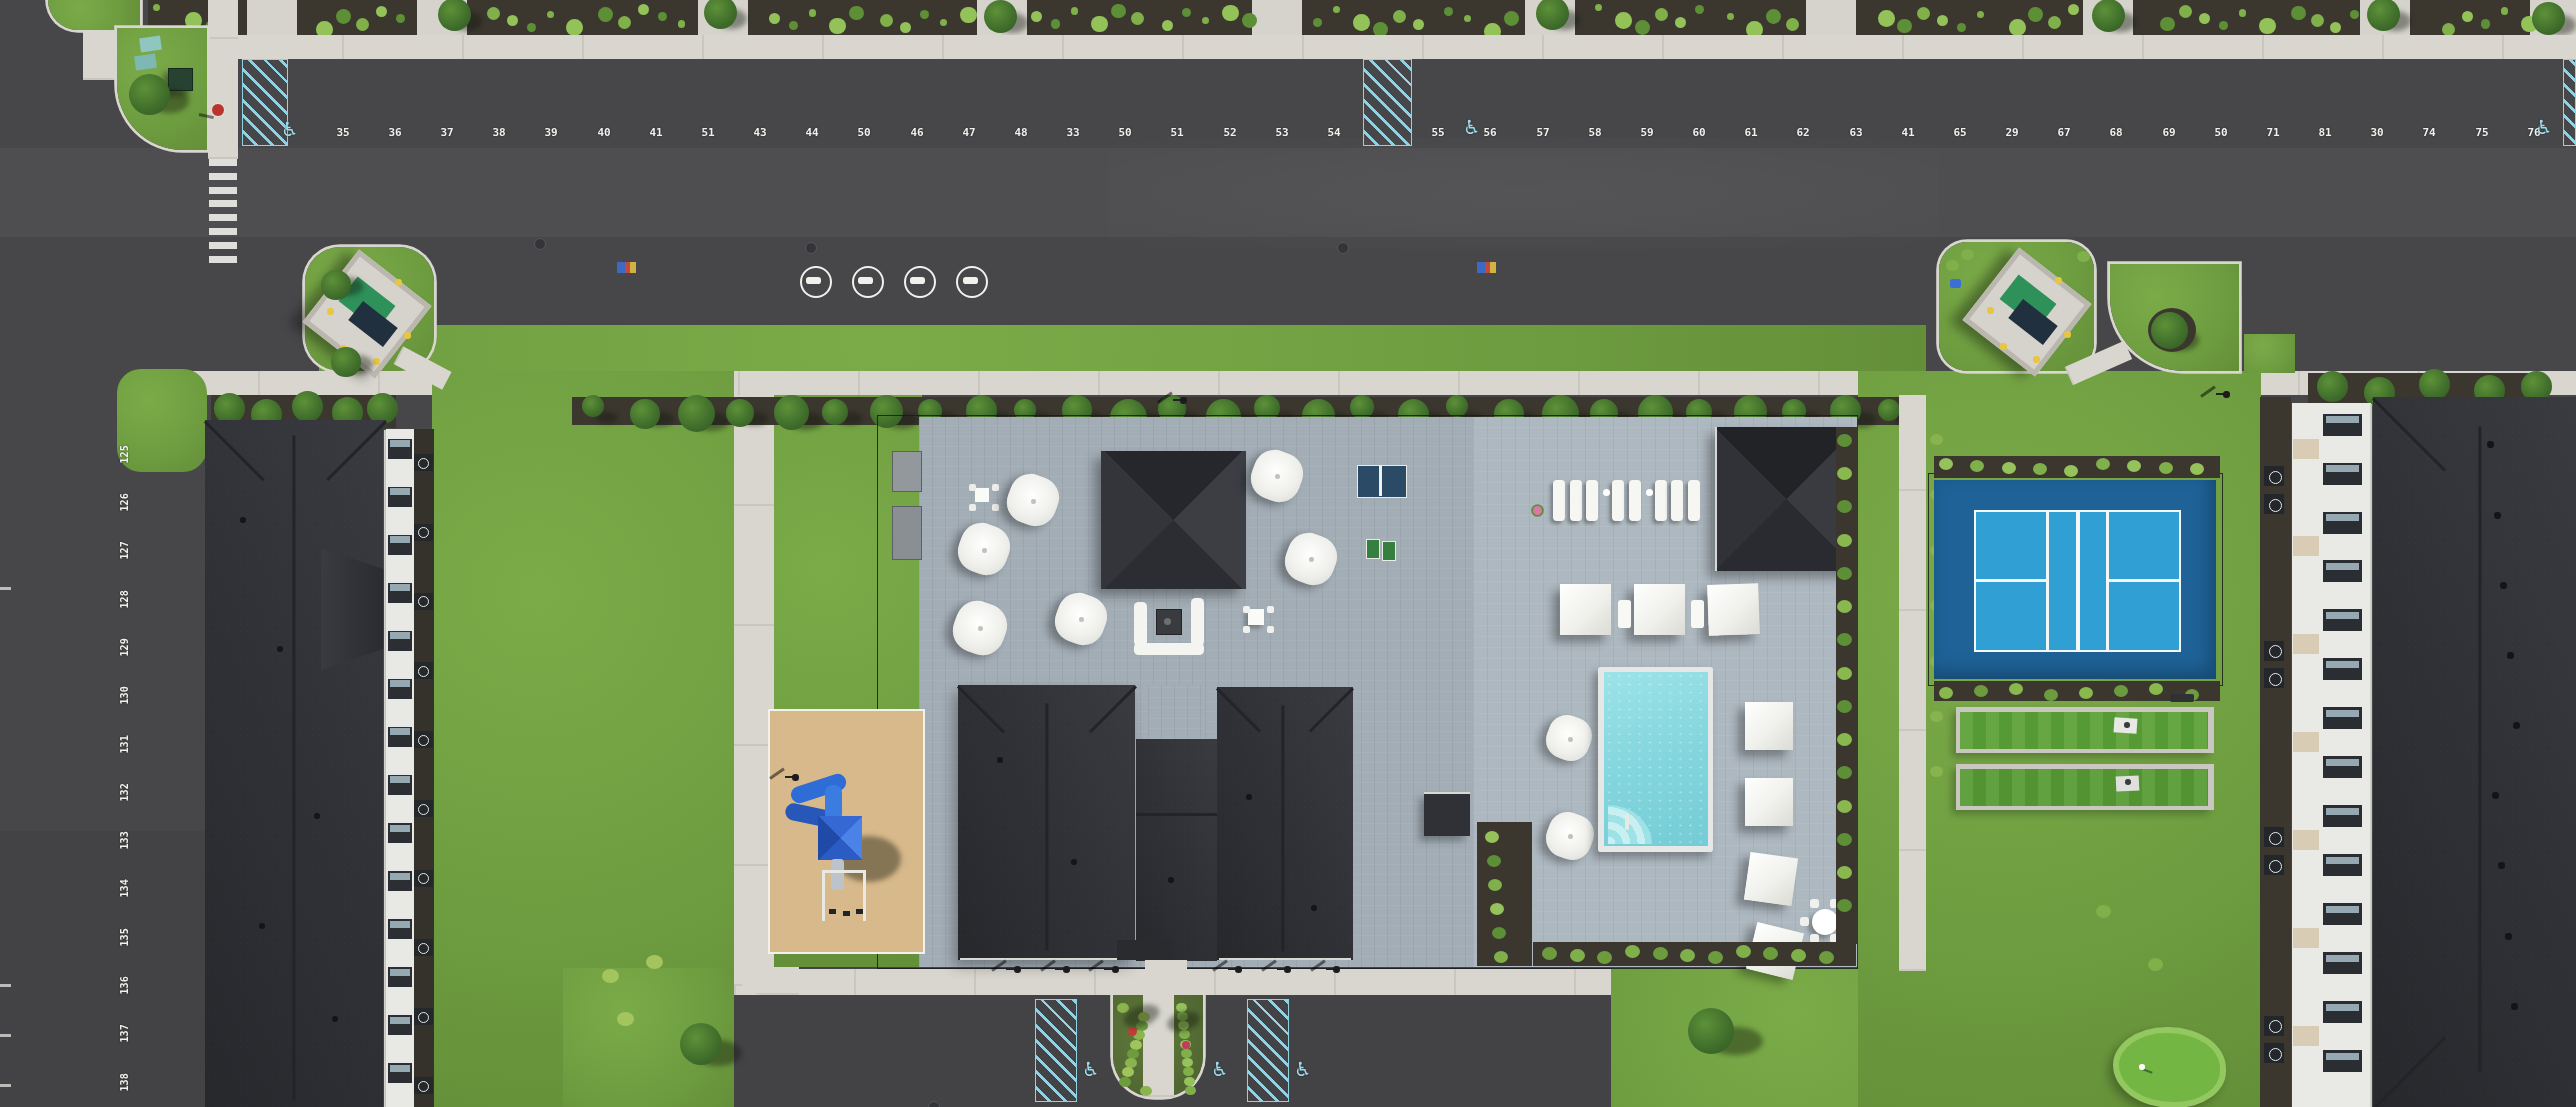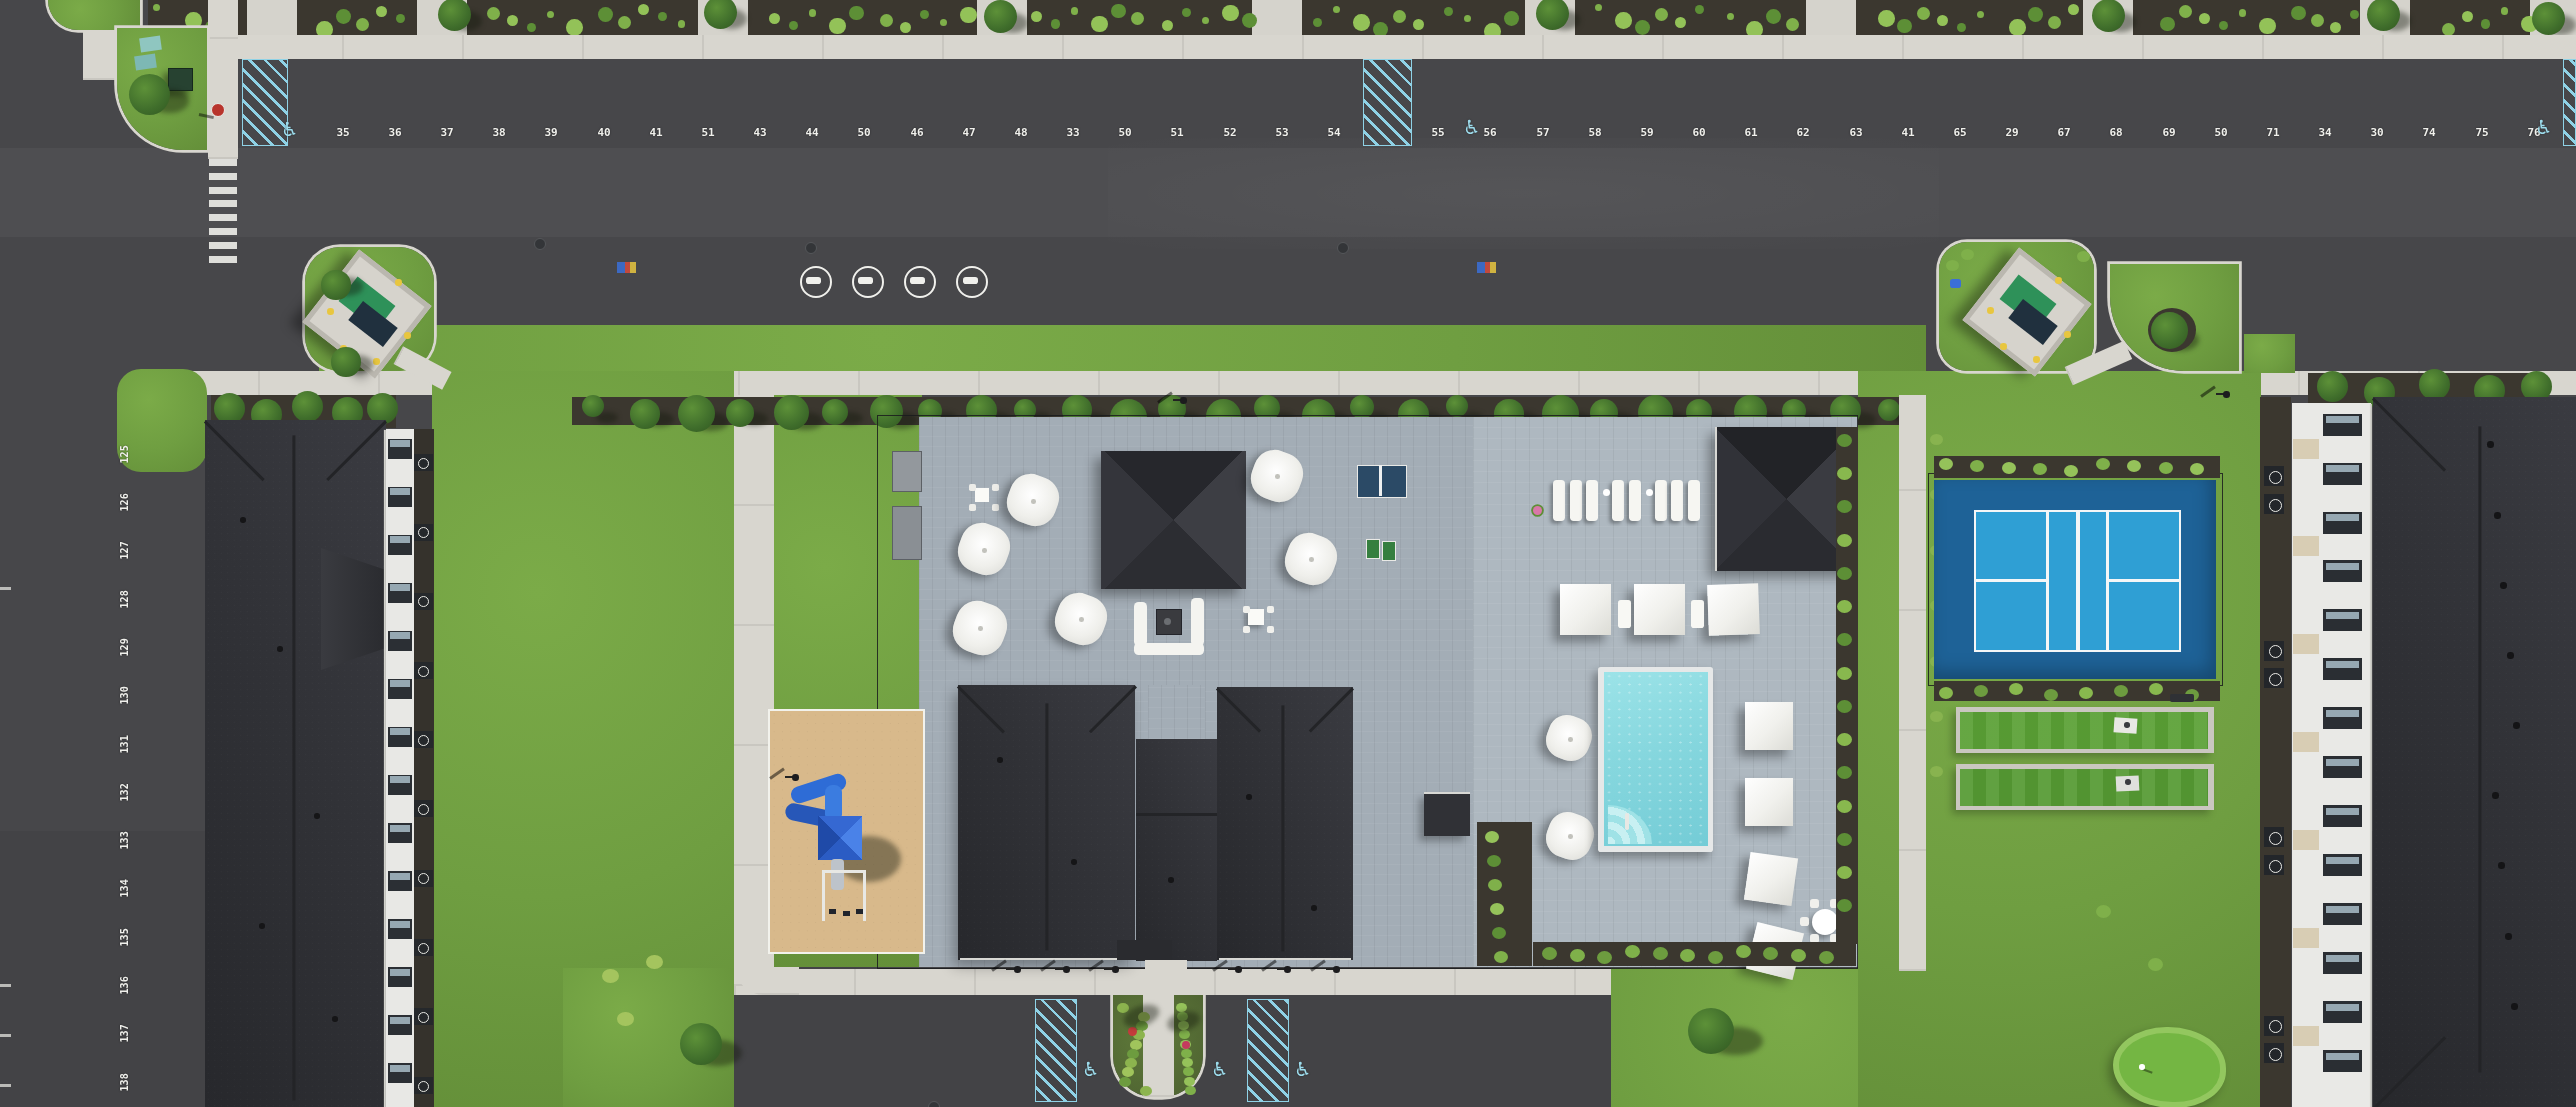--- a/index.html
+++ b/index.html
@@ -251,21 +251,21 @@
     <div class="abs num" style="left: 1777px; top: 126px; width: 52px;">62</div>
     <div class="abs num" style="left: 1830px; top: 126px; width: 52px;">63</div>
     <div class="abs num" style="left: 1882px; top: 126px; width: 52px;">41</div>
     <div class="abs num" style="left: 1934px; top: 126px; width: 52px;">65</div>
     <div class="abs num" style="left: 1986px; top: 126px; width: 52px;">29</div>
     <div class="abs num" style="left: 2038px; top: 126px; width: 52px;">67</div>
     <div class="abs num" style="left: 2090px; top: 126px; width: 52px;">68</div>
     <div class="abs num" style="left: 2143px; top: 126px; width: 52px;">69</div>
     <div class="abs num" style="left: 2195px; top: 126px; width: 52px;">50</div>
     <div class="abs num" style="left: 2247px; top: 126px; width: 52px;">71</div>
-    <div class="abs num" style="left: 2299px; top: 126px; width: 52px;">34</div>
+    <div class="abs num" style="left: 2299px; top: 126px; width: 52px;">81</div>
     <div class="abs num" style="left: 2351px; top: 126px; width: 52px;">30</div>
     <div class="abs num" style="left: 2403px; top: 126px; width: 52px;">74</div>
     <div class="abs num" style="left: 2456px; top: 126px; width: 52px;">75</div>
     <div class="abs num" style="left: 2508px; top: 126px; width: 52px;">76</div>
     <div class="abs hatch" style="left: 2563px; top: 59px; width: 13px; height: 87px;"></div>
     <div class="abs hc" style="left: 2535px; top: 118px; width: 28px;">♿</div>
     <div class="abs" style="left: 319px; top: 237px; width: 2.8px; height: 86px; opacity: 0.92;"></div>
     <div class="abs" style="left: 371px; top: 237px; width: 2.8px; height: 86px; opacity: 0.92;"></div>
     <div class="abs" style="left: 423px; top: 237px; width: 2.8px; height: 86px; opacity: 0.92;"></div>
     <div class="abs" style="left: 475px; top: 237px; width: 2.8px; height: 86px; opacity: 0.92;"></div>

